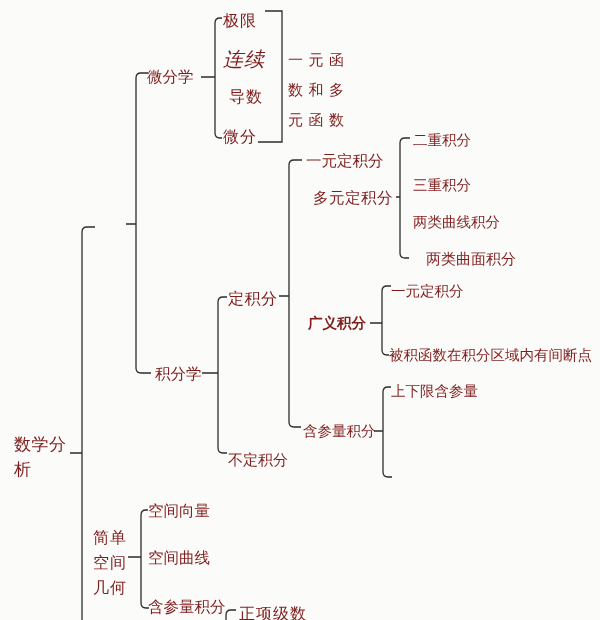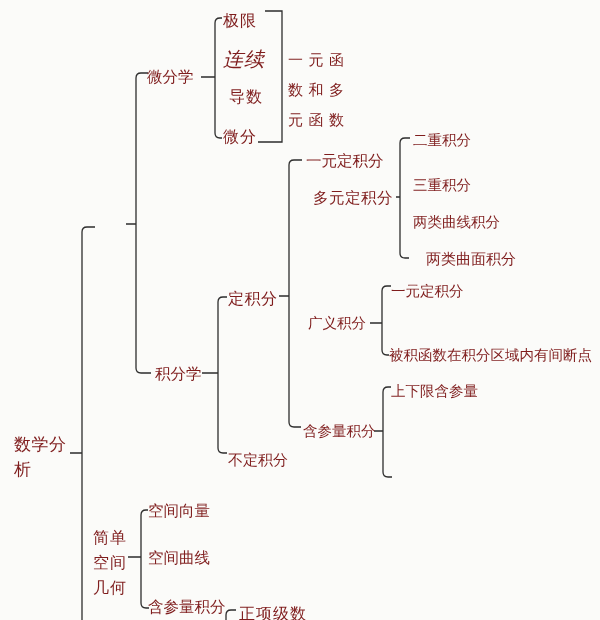--- a/index.html
+++ b/index.html
@@ -58,21 +58,21 @@
 
   <div class="lbl" style="left:306px; top:153px; font-size:15.5px;">一元定积分</div>
 
   <div class="lbl" style="left:313px; top:190px; font-size:15.5px; letter-spacing:0.5px;">多元定积分</div>
 
   <div class="lbl" style="left:413px; top:133px; font-size:14.5px;">二重积分</div>
   <div class="lbl" style="left:413px; top:178px; font-size:14.5px;">三重积分</div>
   <div class="lbl" style="left:413px; top:215px; font-size:14.5px;">两类曲线积分</div>
   <div class="lbl" style="left:426px; top:252px; font-size:15px;">两类曲面积分</div>
 
-  <div class="lbl" style="left:308px; top:316px; font-size:14.5px;">广义积分</div>
+  <div class="lbl" style="left:308px; top:316px; font-size:14.5px;font-weight:bold;">广义积分</div>
   <div class="lbl" style="left:391px; top:284px; font-size:14.5px;">一元定积分</div>
   <div class="lbl" style="left:389px; top:348px; font-size:14.5px;">被积函数在积分区域内有间断点</div>
 
   <div class="lbl" style="left:303px; top:424px; font-size:14.5px;">含参量积分</div>
   <div class="lbl" style="left:391px; top:384px; font-size:14.5px;">上下限含参量</div>
 
   <div class="lbl" style="left:228px; top:453px; font-size:15px;">不定积分</div>
 
   <div class="lbl wrap" style="left:93px; top:525px; width:36px; font-size:16px; line-height:25px; letter-spacing:1px;">简单空间几何</div>
 

